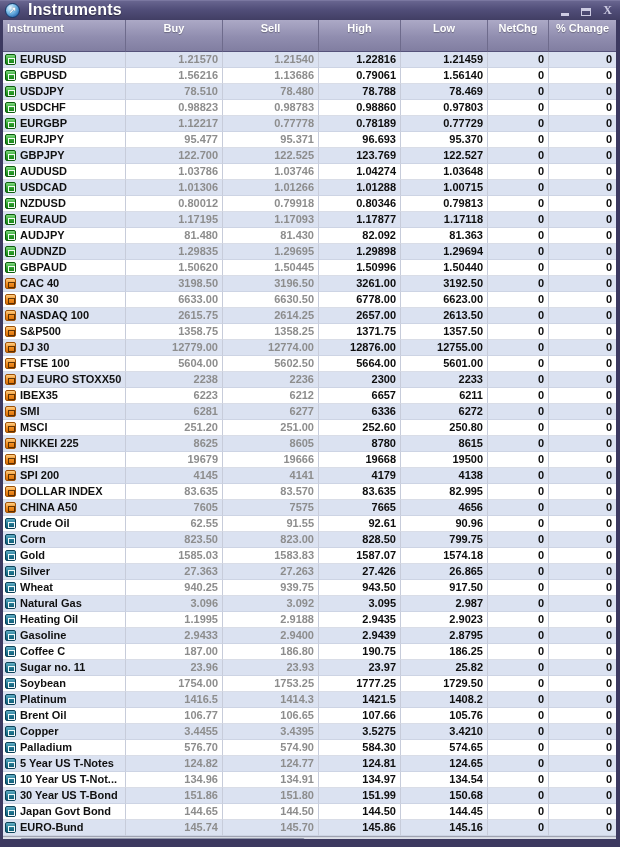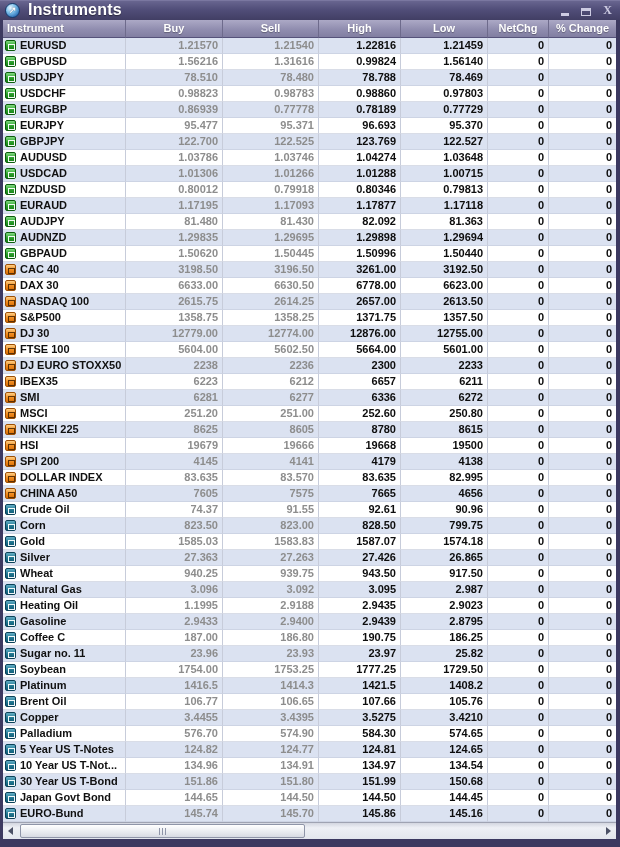--- a/index.html
+++ b/index.html
@@ -50,21 +50,21 @@
     margin:0 4px 8px 3px;
     background:#fff;
     display:flex; flex-direction:column;
     overflow:hidden;
   }
 
   .t-head, .t-row {
     display:grid;
     grid-template-columns:123px 97px 96px 82px 87px 61px 1fr;
   }
-  .t-head { height:18px; flex:none; }
+  .t-head { height:32px; flex:none; }
   .h-cell {
     background:linear-gradient(180deg,#aca9c6 0%,#908daf 55%,#817ea1 100%);
     border-right:1px solid #6e6b8c;
     border-bottom:1px solid #55527a;
     color:#ffffff; font-size:11px; font-weight:bold;
     line-height:17px;
     text-align:center; padding:0 4px;
     text-shadow:0 1px 1px rgba(0,0,0,.3);
     white-space:nowrap; overflow:hidden;
   }
@@ -191,22 +191,22 @@
     <div class="c num strong">1.21459</div>
     <div class="c num strong">0</div>
     <div class="c num strong">0</div>
   </div>
         <div class="t-row">
     <div class="c inst">
       <span class="inst-icon icon-forex"></span>
       <span class="inst-name">GBPUSD</span>
     </div>
     <div class="c num gray">1.56216</div>
-    <div class="c num gray">1.31616</div>
-    <div class="c num strong">0.99824</div>
+    <div class="c num gray">1.13686</div>
+    <div class="c num strong">0.79061</div>
     <div class="c num strong">1.56140</div>
     <div class="c num strong">0</div>
     <div class="c num strong">0</div>
   </div>
         <div class="t-row odd">
     <div class="c inst">
       <span class="inst-icon icon-forex"></span>
       <span class="inst-name">USDJPY</span>
     </div>
     <div class="c num gray">78.510</div>
@@ -226,21 +226,21 @@
     <div class="c num strong">0.98860</div>
     <div class="c num strong">0.97803</div>
     <div class="c num strong">0</div>
     <div class="c num strong">0</div>
   </div>
         <div class="t-row odd">
     <div class="c inst">
       <span class="inst-icon icon-forex"></span>
       <span class="inst-name">EURGBP</span>
     </div>
-    <div class="c num gray">0.86939</div>
+    <div class="c num gray">1.12217</div>
     <div class="c num gray">0.77778</div>
     <div class="c num strong">0.78189</div>
     <div class="c num strong">0.77729</div>
     <div class="c num strong">0</div>
     <div class="c num strong">0</div>
   </div>
         <div class="t-row">
     <div class="c inst">
       <span class="inst-icon icon-forex"></span>
       <span class="inst-name">EURJPY</span>
@@ -526,21 +526,21 @@
     <div class="c num strong">7665</div>
     <div class="c num strong">4656</div>
     <div class="c num strong">0</div>
     <div class="c num strong">0</div>
   </div>
         <div class="t-row">
     <div class="c inst">
       <span class="inst-icon icon-commodity"></span>
       <span class="inst-name">Crude Oil</span>
     </div>
-    <div class="c num gray">74.37</div>
+    <div class="c num gray">62.55</div>
     <div class="c num gray">91.55</div>
     <div class="c num strong">92.61</div>
     <div class="c num strong">90.96</div>
     <div class="c num strong">0</div>
     <div class="c num strong">0</div>
   </div>
         <div class="t-row odd">
     <div class="c inst">
       <span class="inst-icon icon-commodity"></span>
       <span class="inst-name">Corn</span>

